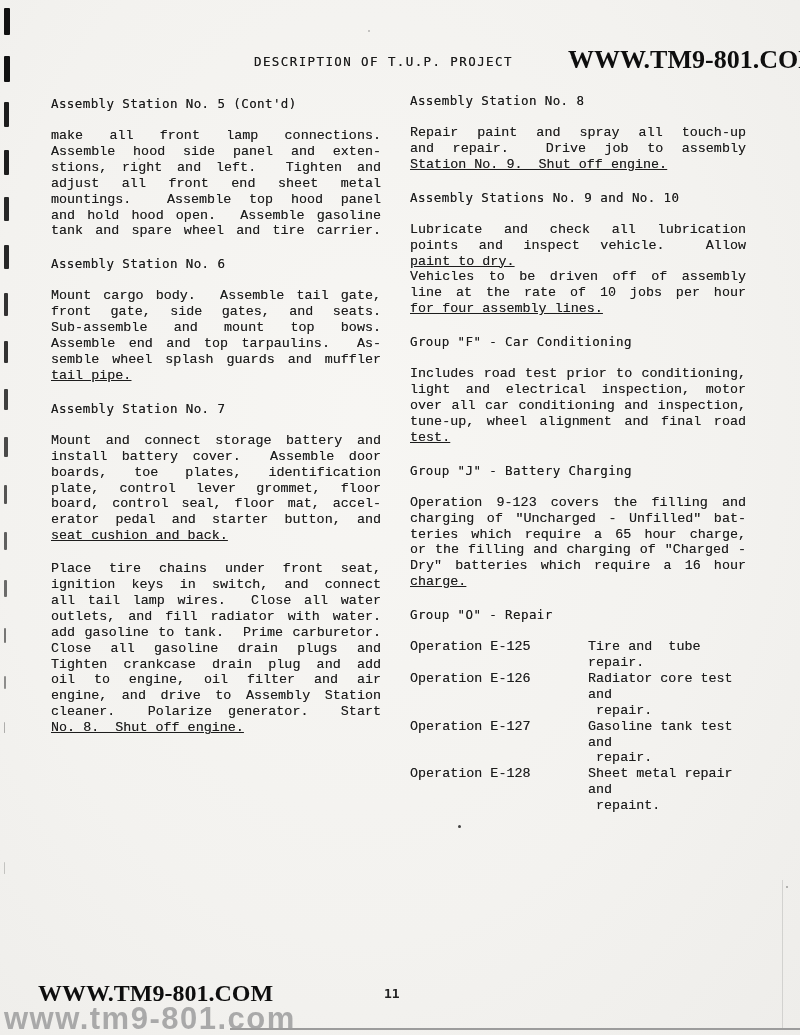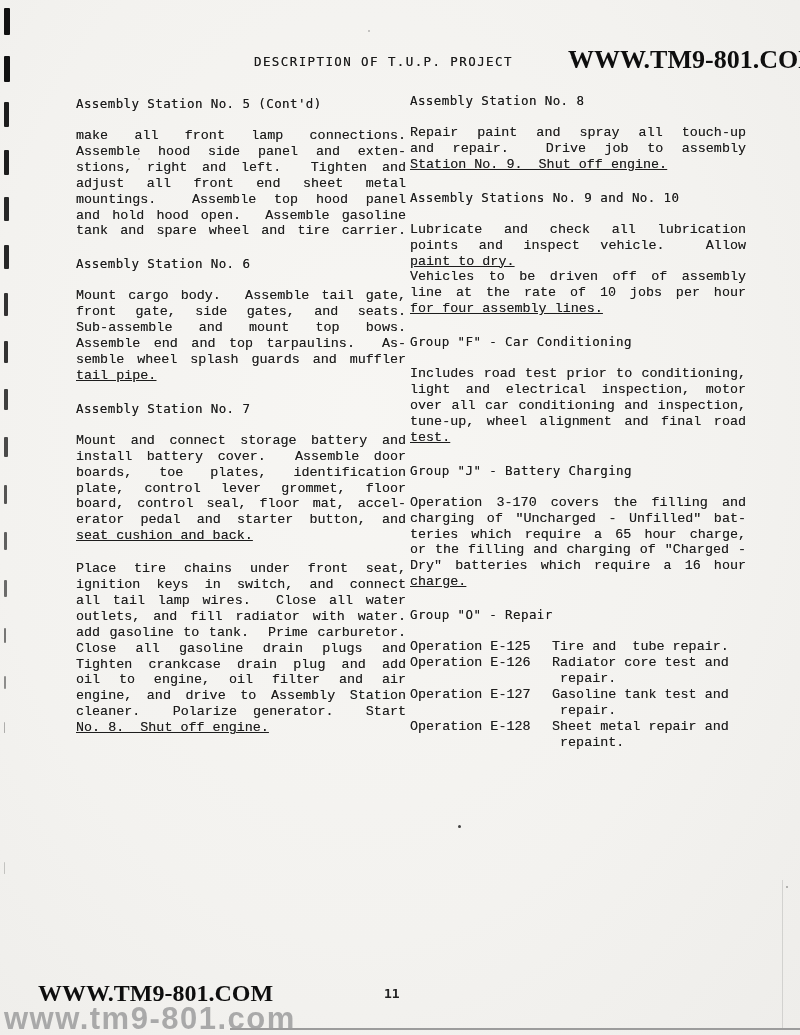--- a/index.html
+++ b/index.html
@@ -29,21 +29,21 @@
     color: #1b1b1b; text-shadow: 0 0 0.6px rgba(20,20,20,.65);
   }
   .header-watermark {
     position: absolute; left: 568px; top: 45px;
     font-family: "Liberation Serif", serif; font-weight: bold;
     font-size: 26px; letter-spacing: 0px; white-space: pre; color: #0e0e0e;
   }
 
   
   .col { position: absolute; }
-  .col-left  { left: 76px;  top: 96px; width: 330px; }
+  .col-left  { left: 51px;  top: 96px; width: 330px; }
   .col-right { left: 410px; top: 93px; width: 336px; }
 
   .blk { margin-bottom: 17px; }
   .heading {
     font-family: "DejaVu Sans Mono", monospace;
     font-size: 12.5px; letter-spacing: 0.4px; white-space: pre;
     color: #1b1b1b; text-shadow: 0 0 0.6px rgba(20,20,20,.6);
     margin-bottom: 16px; line-height: 16px;
   }
   .para {
@@ -53,21 +53,21 @@
   }
   .line { text-align: justify; text-align-last: justify; white-space: pre-wrap; }
   .line.noj { text-align-last: left; text-decoration: underline; }
   .indent { }
 
   .oplist {
     font-family: "Liberation Mono", monospace;
     font-size: 13.4px; line-height: 15.9px;
     color: #1d1d1d; text-shadow: 0 0 0.5px rgba(25,25,25,.55);
   }
-  .oprow { display: flex; }
+  .oprow { display: flex; gap: 36px; }
   .oplabel { flex: none; width: 142px; white-space: pre; }
   .opdesc { flex: 1; white-space: pre-wrap; }
 
   
   .footer-watermark-bold {
     position: absolute; left: 38px; top: 980px;
     font-family: "Liberation Serif", serif; font-weight: bold;
     font-size: 24px; white-space: pre; color: #0e0e0e;
   }
   .footer-page-number {
@@ -183,21 +183,21 @@
       <div class="blk heading">Group "F" - Car Conditioning</div>
       <div class="blk para">
         <div class="line">Includes road test prior to conditioning,</div>
         <div class="line">light and electrical inspection, motor</div>
         <div class="line">over all car conditioning and inspection,</div>
         <div class="line">tune-up, wheel alignment and final road</div>
         <div class="line noj">test.</div>
       </div>
       <div class="blk heading">Group "J" - Battery Charging</div>
       <div class="blk para">
-        <div class="line">Operation 3-170 covers the filling and</div>
+        <div class="line">Operation 9-123 covers the filling and</div>
         <div class="line">charging of "Uncharged - Unfilled" bat-</div>
         <div class="line">teries which require a 65 hour charge,</div>
         <div class="line">or the filling and charging of "Charged -</div>
         <div class="line">Dry" batteries which require a 16 hour</div>
         <div class="line noj">charge.</div>
       </div>
       <div class="blk heading">Group "O" - Repair</div>
       <div class="blk oplist">
         <div class="oprow">
           <div class="oplabel">Operation E-125</div>

